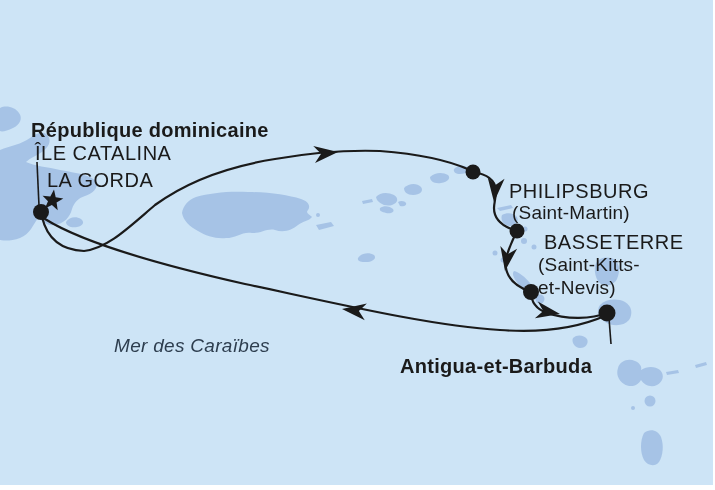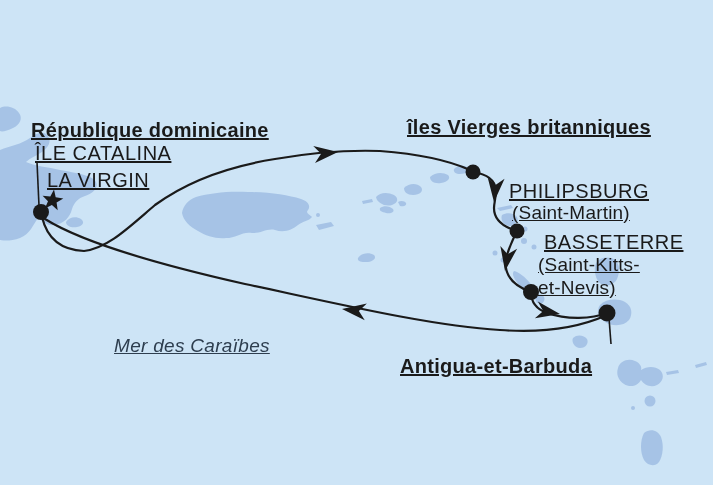--- a/index.html
+++ b/index.html
@@ -9,21 +9,21 @@
   *{margin:0;padding:0;box-sizing:border-box;}
   body{font-family:"Liberation Sans",sans-serif;background:#fff;}
   .frame{position:relative;width:715px;height:490px;background:var(--frame);overflow:hidden;}
   .map{position:absolute;left:0;top:0;width:713px;height:485px;background:var(--sea);overflow:hidden;}
   .map svg{position:absolute;left:0;top:0;}
   .island{fill:var(--land);stroke:none;}
   .route{stroke:var(--route);stroke-width:2.2;fill:none;stroke-linecap:round;}
   .leader{stroke:var(--route);stroke-width:1.6;fill:none;}
   .marker{fill:var(--route);}
   .arrow{fill:var(--route);}
-  .lbl{position:absolute;white-space:nowrap;color:var(--label_text);line-height:1.05;text-decoration:underline;}
+  .lbl{position:absolute;white-space:nowrap;color:var(--label_text);line-height:1.05;}
   .country{font-size:20px;font-weight:bold;letter-spacing:.3px;}
   .port{font-size:20px;letter-spacing:.5px;}
   .sub{font-size:19px;letter-spacing:.2px;}
   .sea-name{font-size:19px;font-style:italic;color:var(--sea_label);letter-spacing:.3px;}
 </style>
 </head>
 <body>
 
 <div class="frame">
   <div class="map">
@@ -105,23 +105,22 @@
       <circle class="marker" cx="41" cy="212" r="8"></circle>
       <path class="marker" d="M54.0 189.6 L55.7 197.2 L63.3 198.6 L56.6 202.5 L57.7 210.2 L51.9 205.1 L44.9 208.4 L48.0 201.3 L42.6 195.7 L50.3 196.4 Z"></path>
       <circle class="marker" cx="473" cy="172" r="7.5"></circle>
       <circle class="marker" cx="517" cy="231" r="7.5"></circle>
       <circle class="marker" cx="531" cy="292" r="8"></circle>
       <circle class="marker" cx="607" cy="313" r="8.5"></circle>
     </svg>
 
     <div class="lbl country" style="left:31px;top:120px;">République dominicaine</div>
     <div class="lbl port" style="left:35px;top:143px;">ÎLE CATALINA</div>
-    <div class="lbl port" style="left:47px;top:170px;">LA VIRGIN</div>
+    <div class="lbl port" style="left:47px;top:170px;">LA GORDA</div>
 
-    <div class="lbl country" style="left:407px;top:117px;">îles Vierges britanniques</div>
 
     <div class="lbl sub" style="left:512px;top:203px;">(Saint-Martin)</div>
     <div class="lbl port" style="left:509px;top:181px;">PHILIPSBURG</div>
 
     <div class="lbl sub" style="left:538px;top:255px;">(Saint-Kitts-</div>
     <div class="lbl port" style="left:544px;top:232px;">BASSETERRE</div>
     <div class="lbl sub" style="left:538px;top:278px;">et-Nevis)</div>
 
     <div class="lbl country" style="left:400px;top:356px;">Antigua-et-Barbuda</div>
 

